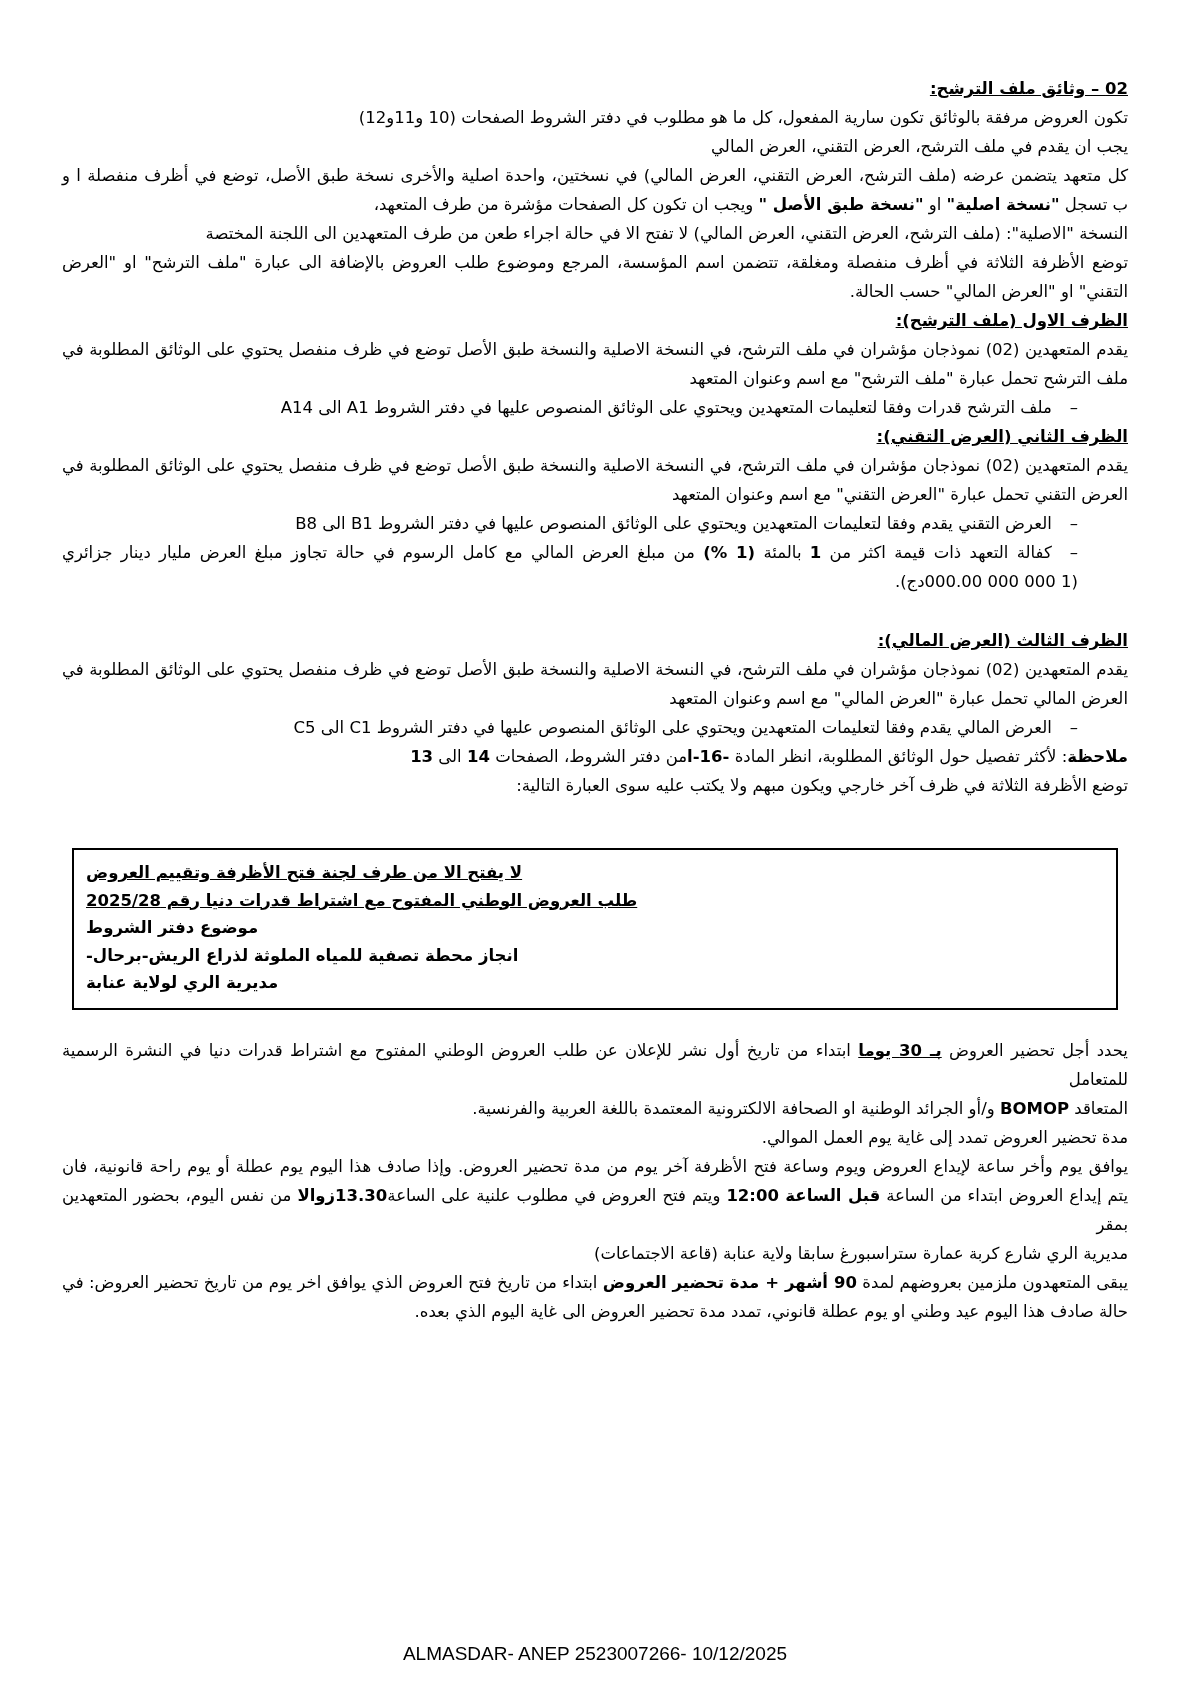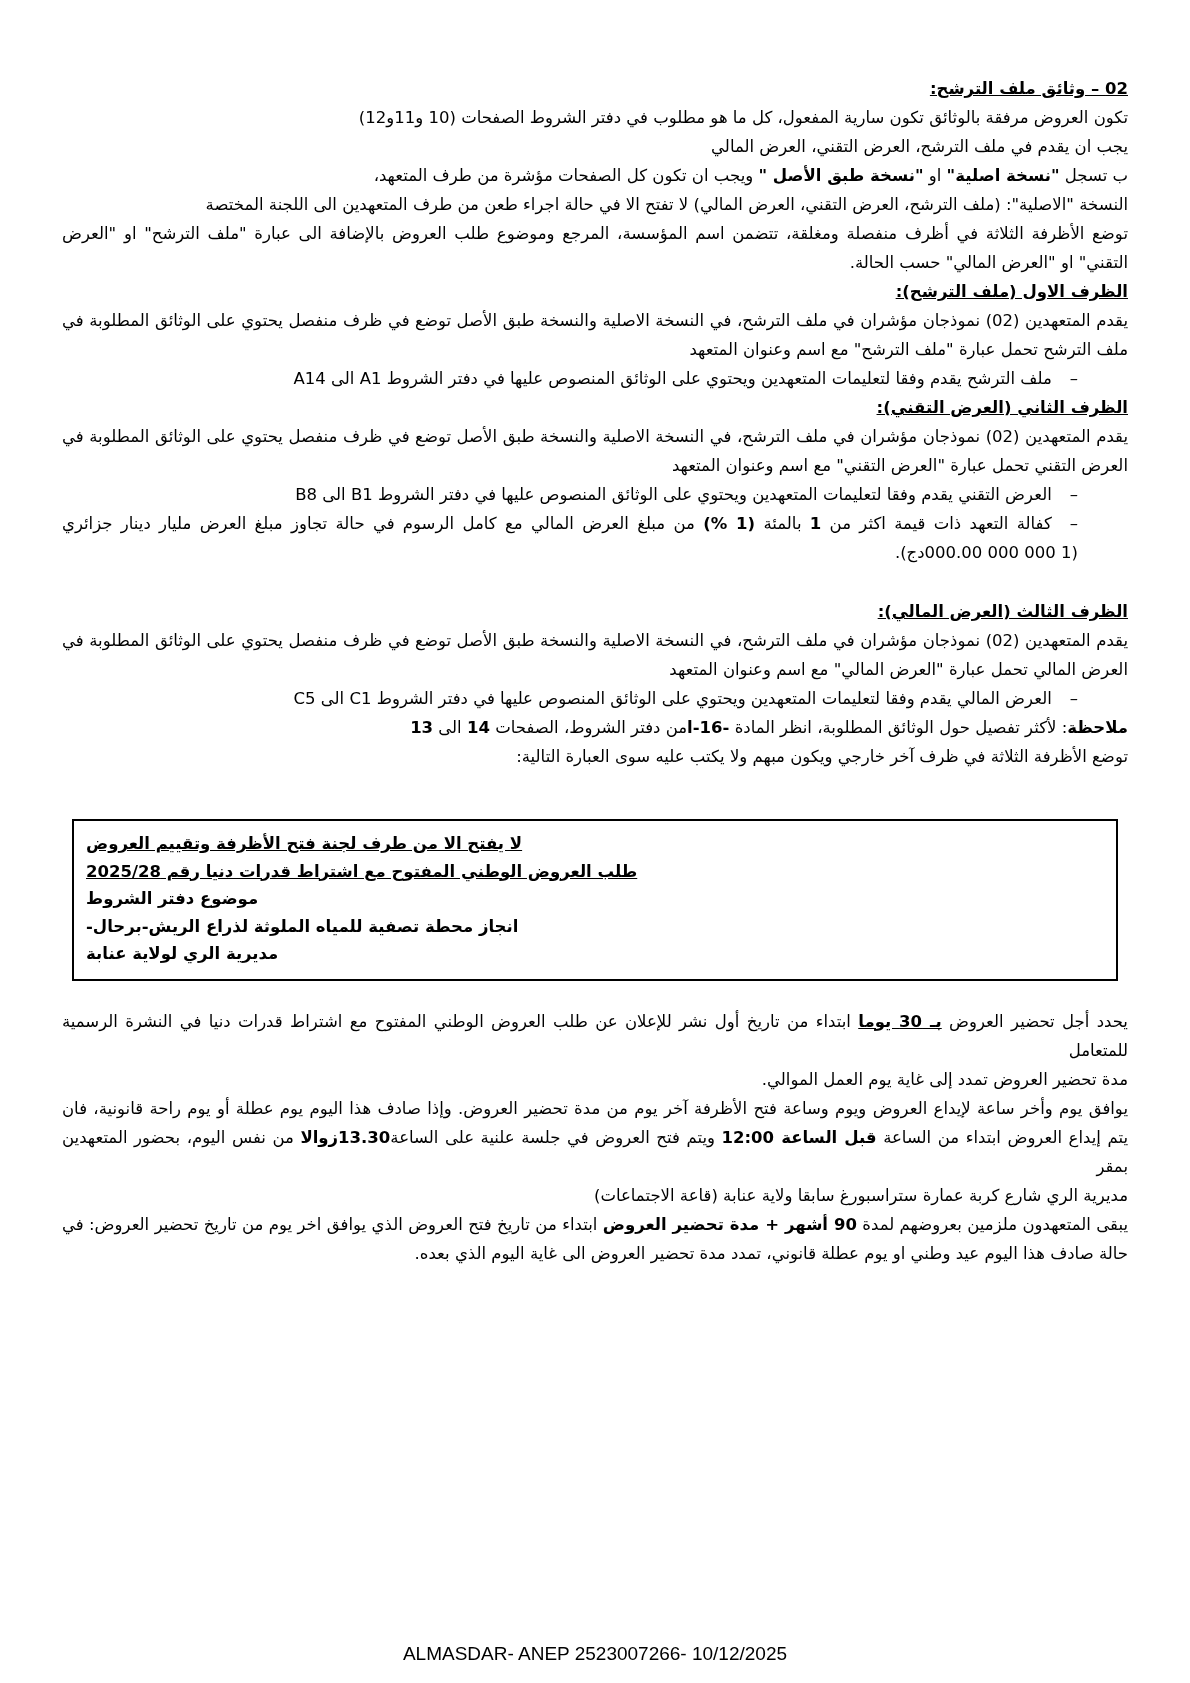--- a/index.html
+++ b/index.html
@@ -32,30 +32,31 @@
   }
 </style>
 </head>
 <body>
 
 <div class="page">
   <div class="doc">
       <div class="heading"><span class="b u">02 – وثائق ملف الترشح:</span></div>
       <div class="line"><span class="">تكون العروض مرفقة بالوثائق تكون سارية المفعول، كل ما هو مطلوب في دفتر الشروط الصفحات (10 و11و12)</span></div>
       <div class="line"><span class="">يجب ان يقدم في ملف الترشح، العرض التقني، العرض المالي</span></div>
+      <div class="line j"><span class="">كل متعهد يتضمن عرضه (ملف الترشح، العرض التقني، العرض المالي) في نسختين، واحدة اصلية والأخرى نسخة طبق الأصل، توضع في أظرف منفصلة ا و</span></div>
       <div class="line"><span class="">ب تسجل </span><span class="b ">"نسخة اصلية"</span><span class=""> او </span><span class="b ">"نسخة طبق الأصل "</span><span class=""> ويجب ان تكون كل الصفحات مؤشرة من طرف المتعهد،</span></div>
       <div class="line"><span class="">النسخة "الاصلية": (ملف الترشح، العرض التقني، العرض المالي) لا تفتح الا في حالة اجراء طعن من طرف المتعهدين الى اللجنة المختصة</span></div>
       <div class="line j"><span class="">توضع الأظرفة الثلاثة في أظرف منفصلة ومغلقة، تتضمن اسم المؤسسة، المرجع وموضوع طلب العروض بالإضافة الى عبارة "ملف الترشح" او "العرض</span></div>
       <div class="line"><span class="">التقني" او "العرض المالي" حسب الحالة.</span></div>
       <div class="heading"><span class="b u">الظرف الاول (ملف الترشح):</span></div>
       <div class="line j"><span class="">يقدم المتعهدين (02) نموذجان مؤشران في ملف الترشح، في النسخة الاصلية والنسخة طبق الأصل توضع في ظرف منفصل يحتوي على الوثائق المطلوبة في</span></div>
       <div class="line"><span class="">ملف الترشح تحمل عبارة "ملف الترشح" مع اسم وعنوان المتعهد</span></div>
       <div class="bullet">
         <span class="dash">–</span>
-        <span class="btxt"><span class="">ملف الترشح يقدم وفقا لتعليمات المتعهدين ويحتوي على الوثائق المنصوص عليها في دفتر الشروط A1 الى A14</span></span>
+        <span class="btxt"><span class="">ملف الترشح قدرات وفقا لتعليمات المتعهدين ويحتوي على الوثائق المنصوص عليها في دفتر الشروط A1 الى A14</span></span>
       </div>
       <div class="heading"><span class="b u">الظرف الثاني (العرض التقني):</span></div>
       <div class="line j"><span class="">يقدم المتعهدين (02) نموذجان مؤشران في ملف الترشح، في النسخة الاصلية والنسخة طبق الأصل توضع في ظرف منفصل يحتوي على الوثائق المطلوبة في</span></div>
       <div class="line"><span class="">العرض التقني تحمل عبارة "العرض التقني" مع اسم وعنوان المتعهد</span></div>
       <div class="bullet">
         <span class="dash">–</span>
         <span class="btxt"><span class="">العرض التقني  يقدم وفقا لتعليمات المتعهدين ويحتوي على الوثائق المنصوص عليها في دفتر الشروط B1 الى B8</span></span>
       </div>
       <div class="bullet">
         <span class="dash">–</span>
@@ -75,21 +76,22 @@
       <div class="spacer" style="height: 48px;"></div>
       <div class="notice-box">
         <div class="box-line"><span class="b u">لا يفتح الا من طرف لجنة فتح الأظرفة وتقييم العروض</span></div>
         <div class="box-line"><span class="b u">طلب العروض الوطني المفتوح مع اشتراط قدرات دنيا رقم 2025/28</span></div>
         <div class="box-line"><span class="b ">موضوع دفتر الشروط</span></div>
         <div class="box-line"><span class="b ">انجاز محطة تصفية للمياه الملوثة لذراع الريش-برحال-</span></div>
         <div class="box-line"><span class="b ">مديرية الري لولاية عنابة</span></div>
       </div>
       <div class="spacer" style="height: 26px;"></div>
       <div class="line j"><span class="">يحدد أجل تحضير العروض </span><span class="b u">بـ 30 يوما</span><span class=""> ابتداء من تاريخ أول نشر للإعلان عن طلب العروض الوطني المفتوح مع اشتراط قدرات دنيا في النشرة الرسمية للمتعامل</span></div>
+      <div class="line"><span class="">المتعاقد </span><span class="b ">BOMOP</span><span class=""> و/أو الجرائد الوطنية او الصحافة الالكترونية المعتمدة باللغة العربية والفرنسية.</span></div>
       <div class="line"><span class="">مدة تحضير العروض تمدد إلى غاية يوم العمل الموالي.</span></div>
       <div class="line j"><span class="">يوافق يوم وأخر ساعة لإيداع العروض ويوم وساعة فتح الأظرفة آخر يوم من مدة تحضير العروض. وإذا صادف هذا اليوم يوم عطلة أو يوم راحة قانونية، فان</span></div>
-      <div class="line j"><span class="">يتم إيداع العروض ابتداء من الساعة </span><span class="b ">قبل الساعة 12:00</span><span class=""> ويتم فتح العروض في جلسة علنية على الساعة</span><span class="b ">13.30زوالا</span><span class=""> من نفس اليوم، بحضور المتعهدين بمقر</span></div>
+      <div class="line j"><span class="">يتم إيداع العروض ابتداء من الساعة </span><span class="b ">قبل الساعة 12:00</span><span class=""> ويتم فتح العروض في مطلوب علنية على الساعة</span><span class="b ">13.30زوالا</span><span class=""> من نفس اليوم، بحضور المتعهدين بمقر</span></div>
       <div class="line"><span class="">مديرية الري شارع كربة عمارة ستراسبورغ سابقا ولاية عنابة (قاعة الاجتماعات)</span></div>
       <div class="line j"><span class="">يبقى المتعهدون ملزمين بعروضهم لمدة </span><span class="b ">90 أشهر + مدة تحضير العروض</span><span class=""> ابتداء من تاريخ فتح العروض الذي يوافق اخر يوم من تاريخ تحضير العروض: في</span></div>
       <div class="line"><span class="">حالة صادف هذا اليوم عيد وطني او يوم عطلة قانوني، تمدد مدة تحضير العروض الى غاية اليوم الذي بعده.</span></div>
     </div>
   <div class="footer">ALMASDAR- ANEP 2523007266- 10/12/2025</div>
 </div>
 
 </body></html>

